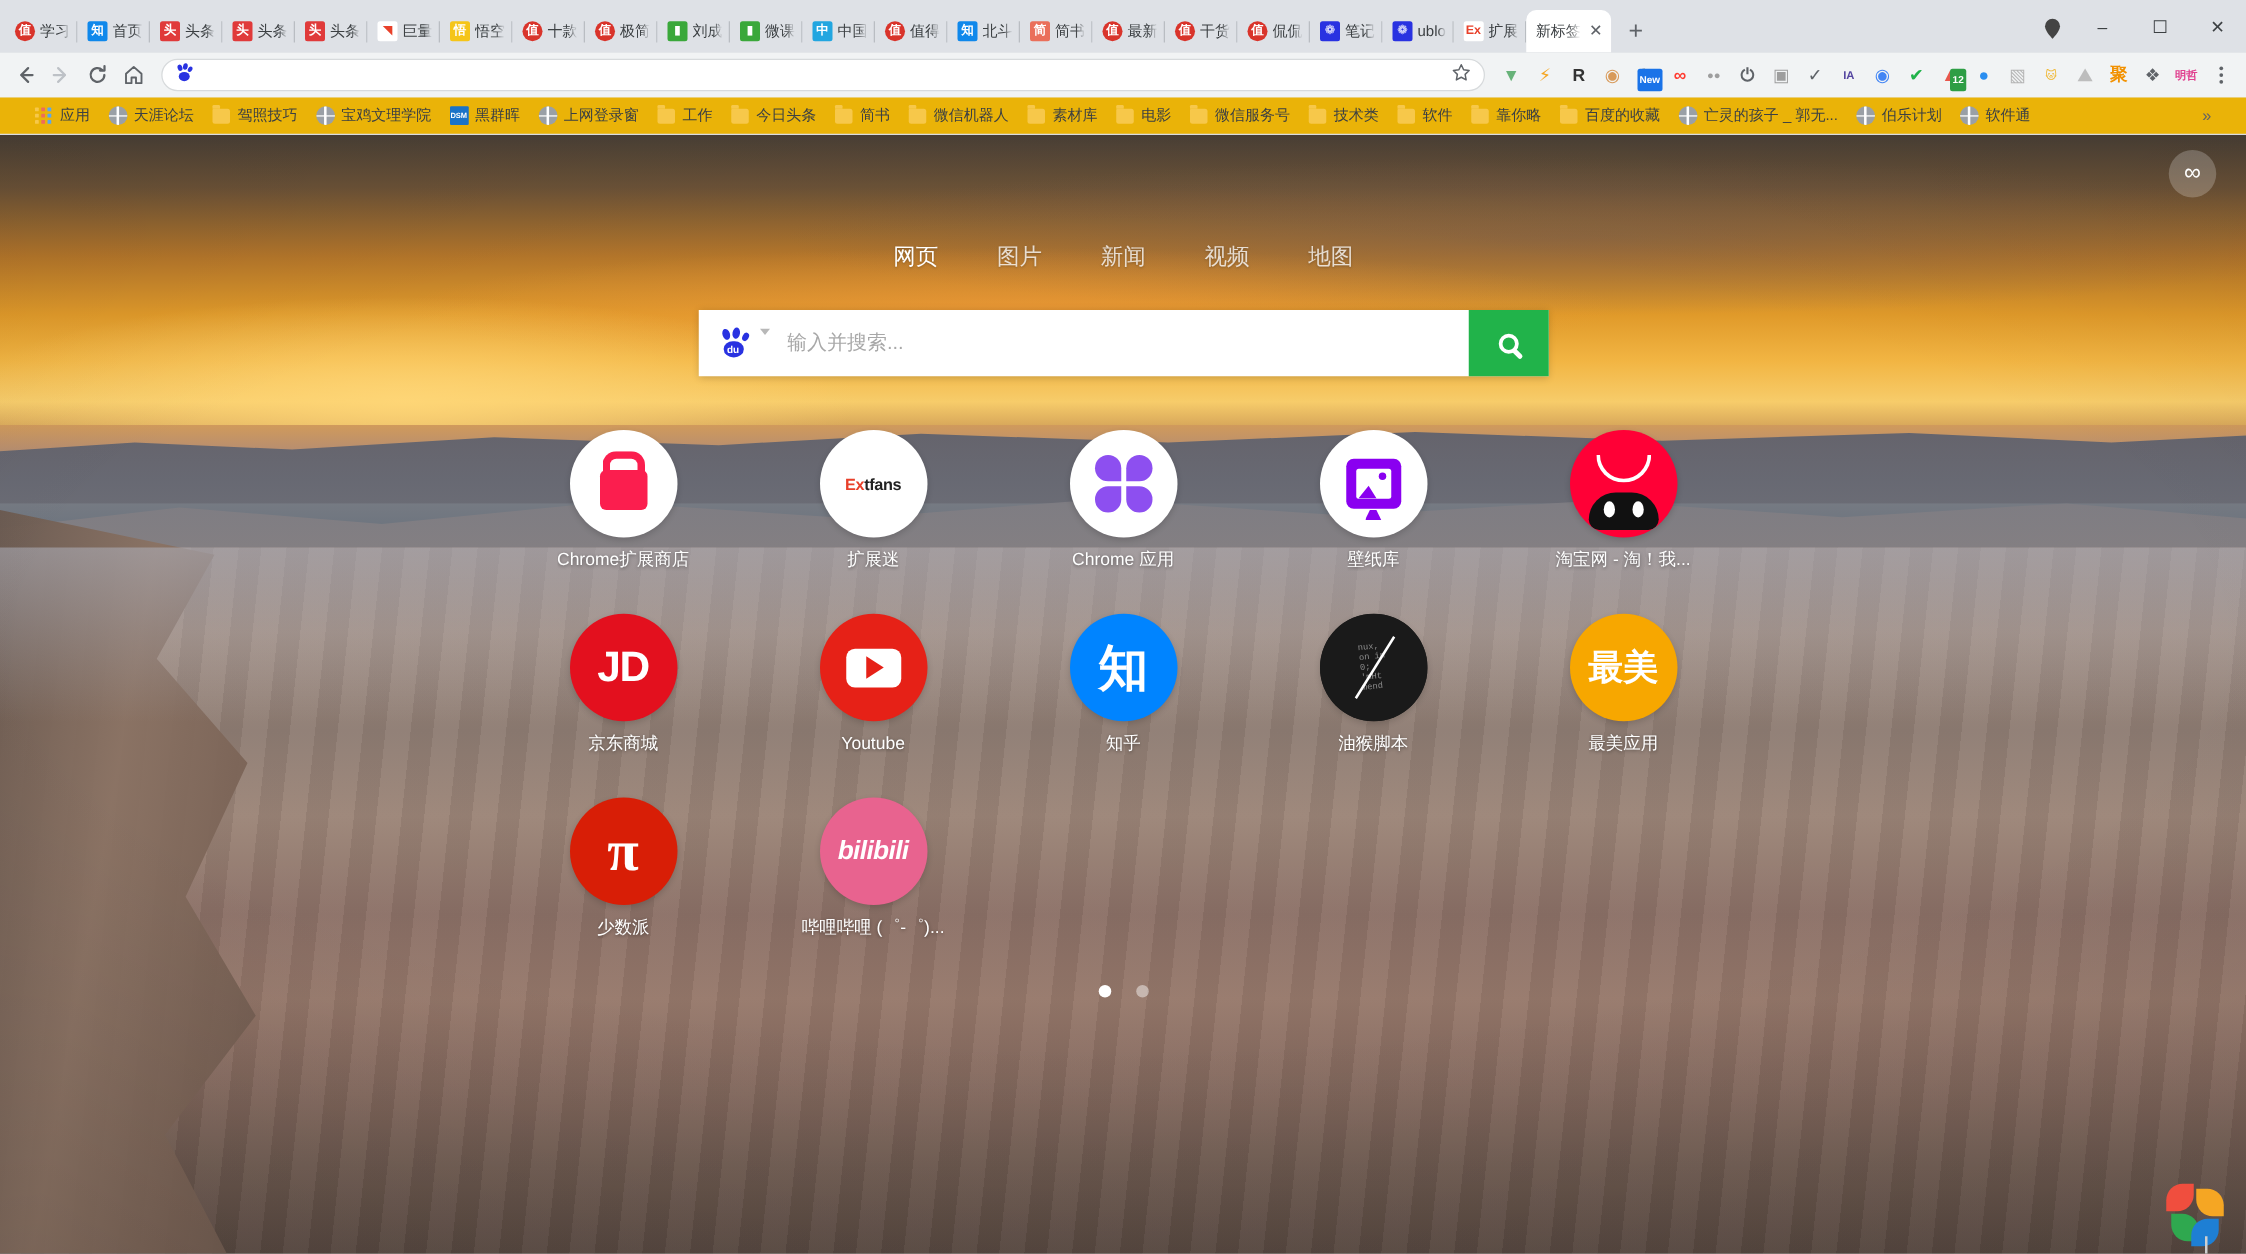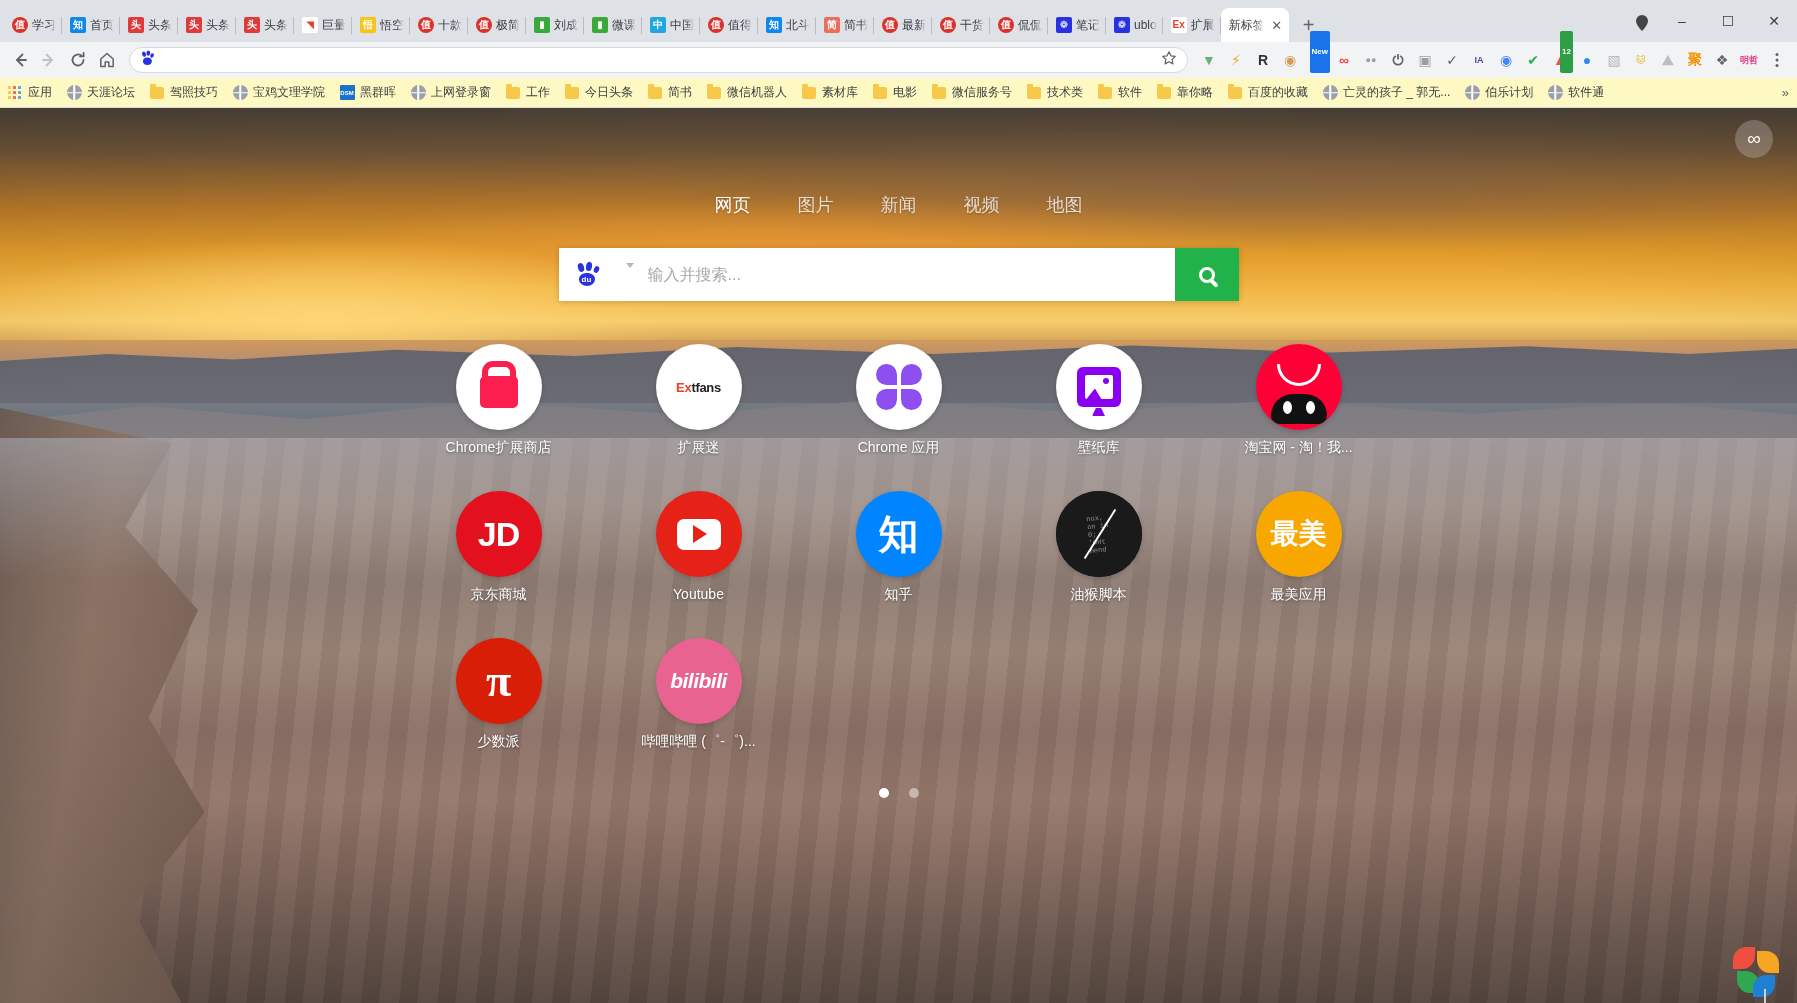--- a/index.html
+++ b/index.html
@@ -138,33 +138,33 @@
     flex: 0 0 26px;
     font-size: 11px;
   }
   .badge {
     position: absolute;
     right: 0; bottom: 0;
     background: #2e9e45;
     color: #fff;
     font-size: 8px;
     line-height: 10px;
-    padding: 16px 2px;
+    padding: 4px 2px;
     border-radius: 2px;
     font-weight: bold;
   }
   .badge-blue { background: #1a73e8; }
 
   
   .bookmarks {
     height: 30px;
-    background: #fef9c3;
+    background: #eab308;
     display: flex;
     align-items: center;
-    padding: 0 0;
+    padding: 0 20px;
     gap: 0px;
     border-bottom: 1px solid #dadce0;
     overflow: hidden;
   }
   .bm {
     display: flex;
     align-items: center;
     gap: 5px;
     padding: 3px 7px;
     font-size: 12px;
@@ -316,21 +316,21 @@
   }
   .searchbox {
     width: 680px;
     height: 53px;
     background: #fff;
     display: flex;
     align-items: center;
     box-shadow: 0 1px 6px rgba(0,0,0,.18);
   }
   .engine {
-    display: flex; align-items: flex-start; gap: 25px;
+    display: flex; align-items: flex-start; gap: 7px;
     padding: 0 14px 0 18px;
     flex: 0 0 auto;
   }
   .baidu-paw {
     width: 24px; height: 24px;
     position: relative;
     flex: 0 0 24px;
   }
   .baidu-paw b, .baidu-paw i, .baidu-paw s, .baidu-paw u {
     position:absolute; background:#2932e1; display:block;

